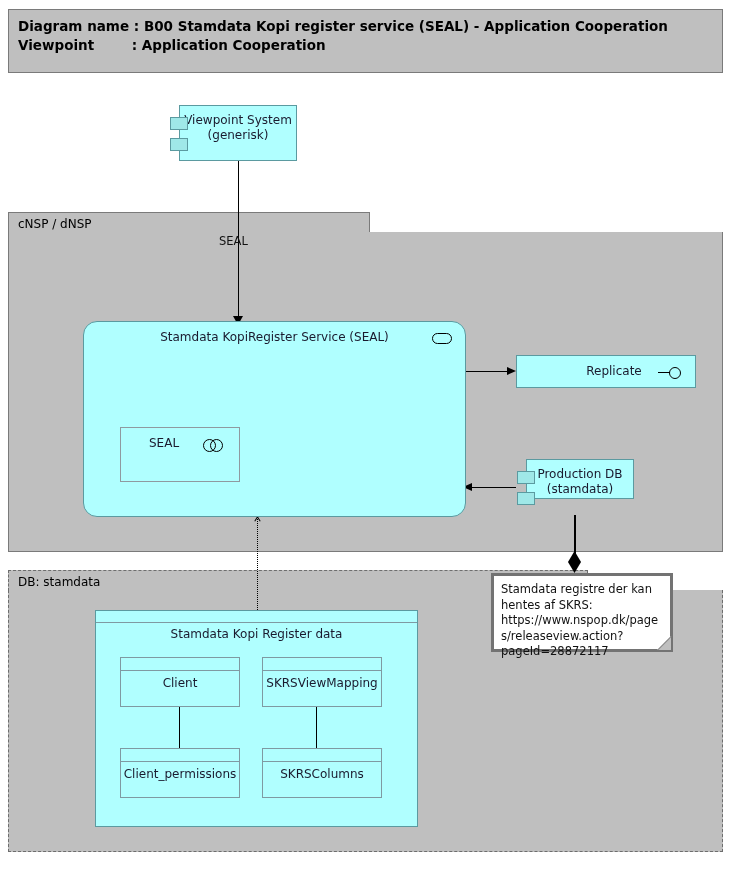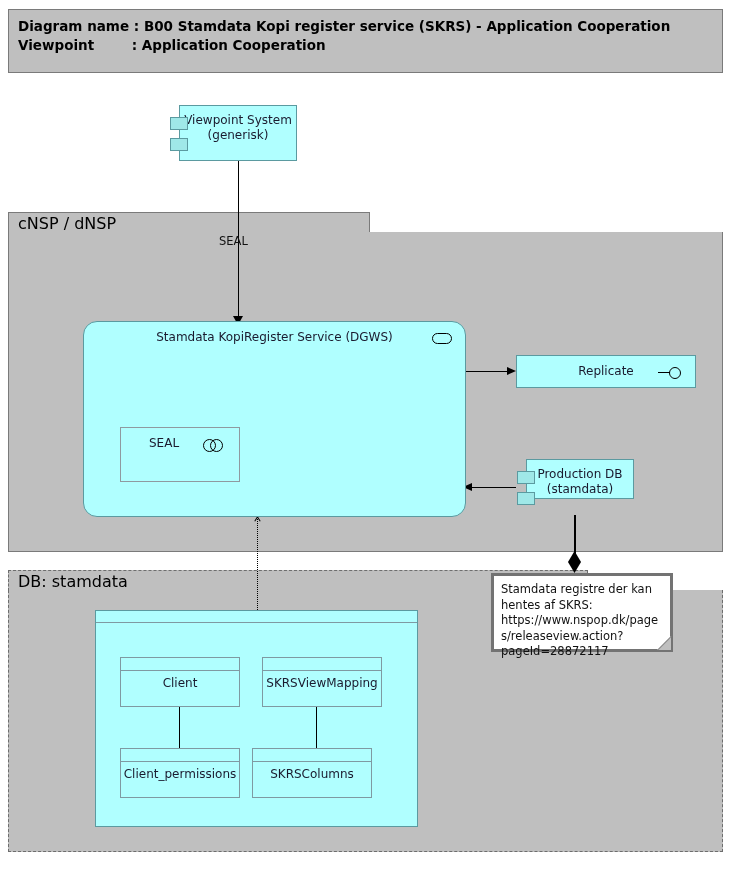--- a/index.html
+++ b/index.html
@@ -35,21 +35,21 @@
   }
   .group-body {
     position: absolute;
     background: #bfbfbf;
     box-sizing: border-box;
   }
   .group-tab {
     position: absolute;
     background: #bfbfbf;
     box-sizing: border-box;
-    font-size: 16px;
+    font-size: 12px;
     color: #000;
     padding: 3px 0 0 9px;
     line-height: 16px;
   }
   .solid-b { border: 1px solid #7a7a7a; }
   .dashed-b { border: 1px dashed #6d6d6d; }
   .no-top { border-top: none; }
 
   
   .node {
@@ -262,21 +262,21 @@
     width: 1.4px;
     background: #000;
   }
 </style>
 </head>
 <body>
 
 <div id="canvas">
 
   <div id="title-header">
-    <div class="title-line">Diagram name : B00 Stamdata Kopi register service (SKRS) - Application Cooperation</div>
+    <div class="title-line">Diagram name : B00 Stamdata Kopi register service (SEAL) - Application Cooperation</div>
     <div class="title-line">Viewpoint        : Application Cooperation</div>
   </div>
 
   <div class="group-tab solid-b" style="left:8px; top:212px; width:362px; height:21px;">
     <span>cNSP / dNSP</span>
   </div>
   <div class="group-body solid-b no-top" style="left:8px; top:232px; width:715px; height:320px;"></div>
 
   <div class="group-tab dashed-b" style="left:8px; top:570px; width:580px; height:21px;">
     <span>DB: stamdata</span>
@@ -304,72 +304,73 @@
   <div class="diamond" style="left:568px; top:551px;"></div>
 
   <div class="dotv" style="left:257px; top:516px; height:100px;"></div>
   <div class="arr-open-up" style="left:252px; top:510px;">
     <b class="l"></b>
       <b class="r"></b>
   </div>
 
   <div class="node" id="skrs-service" style="left:83px; top:321px; width:383px; height:196px;">
     <span class="svc-icon"></span>
-    <span class="label" style="padding-top:8px;">Stamdata KopiRegister Service (DGWS)</span>
+    <span class="label" style="padding-top:8px;">Stamdata KopiRegister Service (SEAL)</span>
 
     <div class="subbox" style="left:36px; top:105px; width:120px; height:55px;">
       <span class="collab-icon">
         <i class="c1"></i>
           <i class="c2"></i>
       </span>
       <span class="label" style="display:block; padding-top:8px; text-align:left; padding-left:28px;">SEAL</span>
     </div>
   </div>
 
   <div class="node" style="left:516px; top:355px; width:180px; height:33px;">
     <span class="iface-icon">
       <span class="stem"></span>
         <span class="ball"></span>
     </span>
-    <span class="label" style="padding-top:8px;">Replicate</span>
+    <span class="label" style="padding-top:8px;padding-left:8px;">Replicate</span>
   </div>
 
   <div class="node" style="left:526px; top:459px; width:108px; height:40px;">
     <span class="comp-tab t1"></span>
     <span class="comp-tab t2"></span>
     <span class="label" style="padding-top:7px;">Production DB
 (stamdata)</span>
   </div>
 
   <div id="note" style="left:491px; top:573px; width:182px; height:79px;">
     <span>Stamdata registre der kan hentes af SKRS: https://www.nspop.dk/pages/releaseview.action?pageId=28872117</span>
     <span class="fold"></span>
     <span class="fold-line"></span>
   </div>
 
   <div class="node" style="left:95px; top:610px; width:323px; height:217px;">
     <span class="strip" style="position:absolute; left:0; right:0; top:0; height:12px; border-bottom:1px solid #7f9aa2; box-sizing:border-box;"></span>
+    <span class="label" style="position:absolute; left:0; right:0; top:16px;">Stamdata Kopi Register data</span>
 
     <span class="thin-v" style="left:83px; top:94px; height:45px;"></span>
     <span class="thin-v" style="left:220px; top:94px; height:45px;"></span>
 
     <div class="entity" style="left:24px; top:46px; width:120px; height:50px;">
       <span class="strip"></span>
       <span class="ename">Client</span>
     </div>
 
     <div class="entity" style="left:166px; top:46px; width:120px; height:50px;">
       <span class="strip"></span>
       <span class="ename">SKRSViewMapping</span>
     </div>
 
     <div class="entity" style="left:24px; top:137px; width:120px; height:50px;">
       <span class="strip"></span>
       <span class="ename">Client_permissions</span>
     </div>
 
-    <div class="entity" style="left:156px; top:137px; width:120px; height:50px;">
+    <div class="entity" style="left:166px; top:137px; width:120px; height:50px;">
       <span class="strip"></span>
       <span class="ename">SKRSColumns</span>
     </div>
   </div>
 
 </div>
 
 </body></html>

